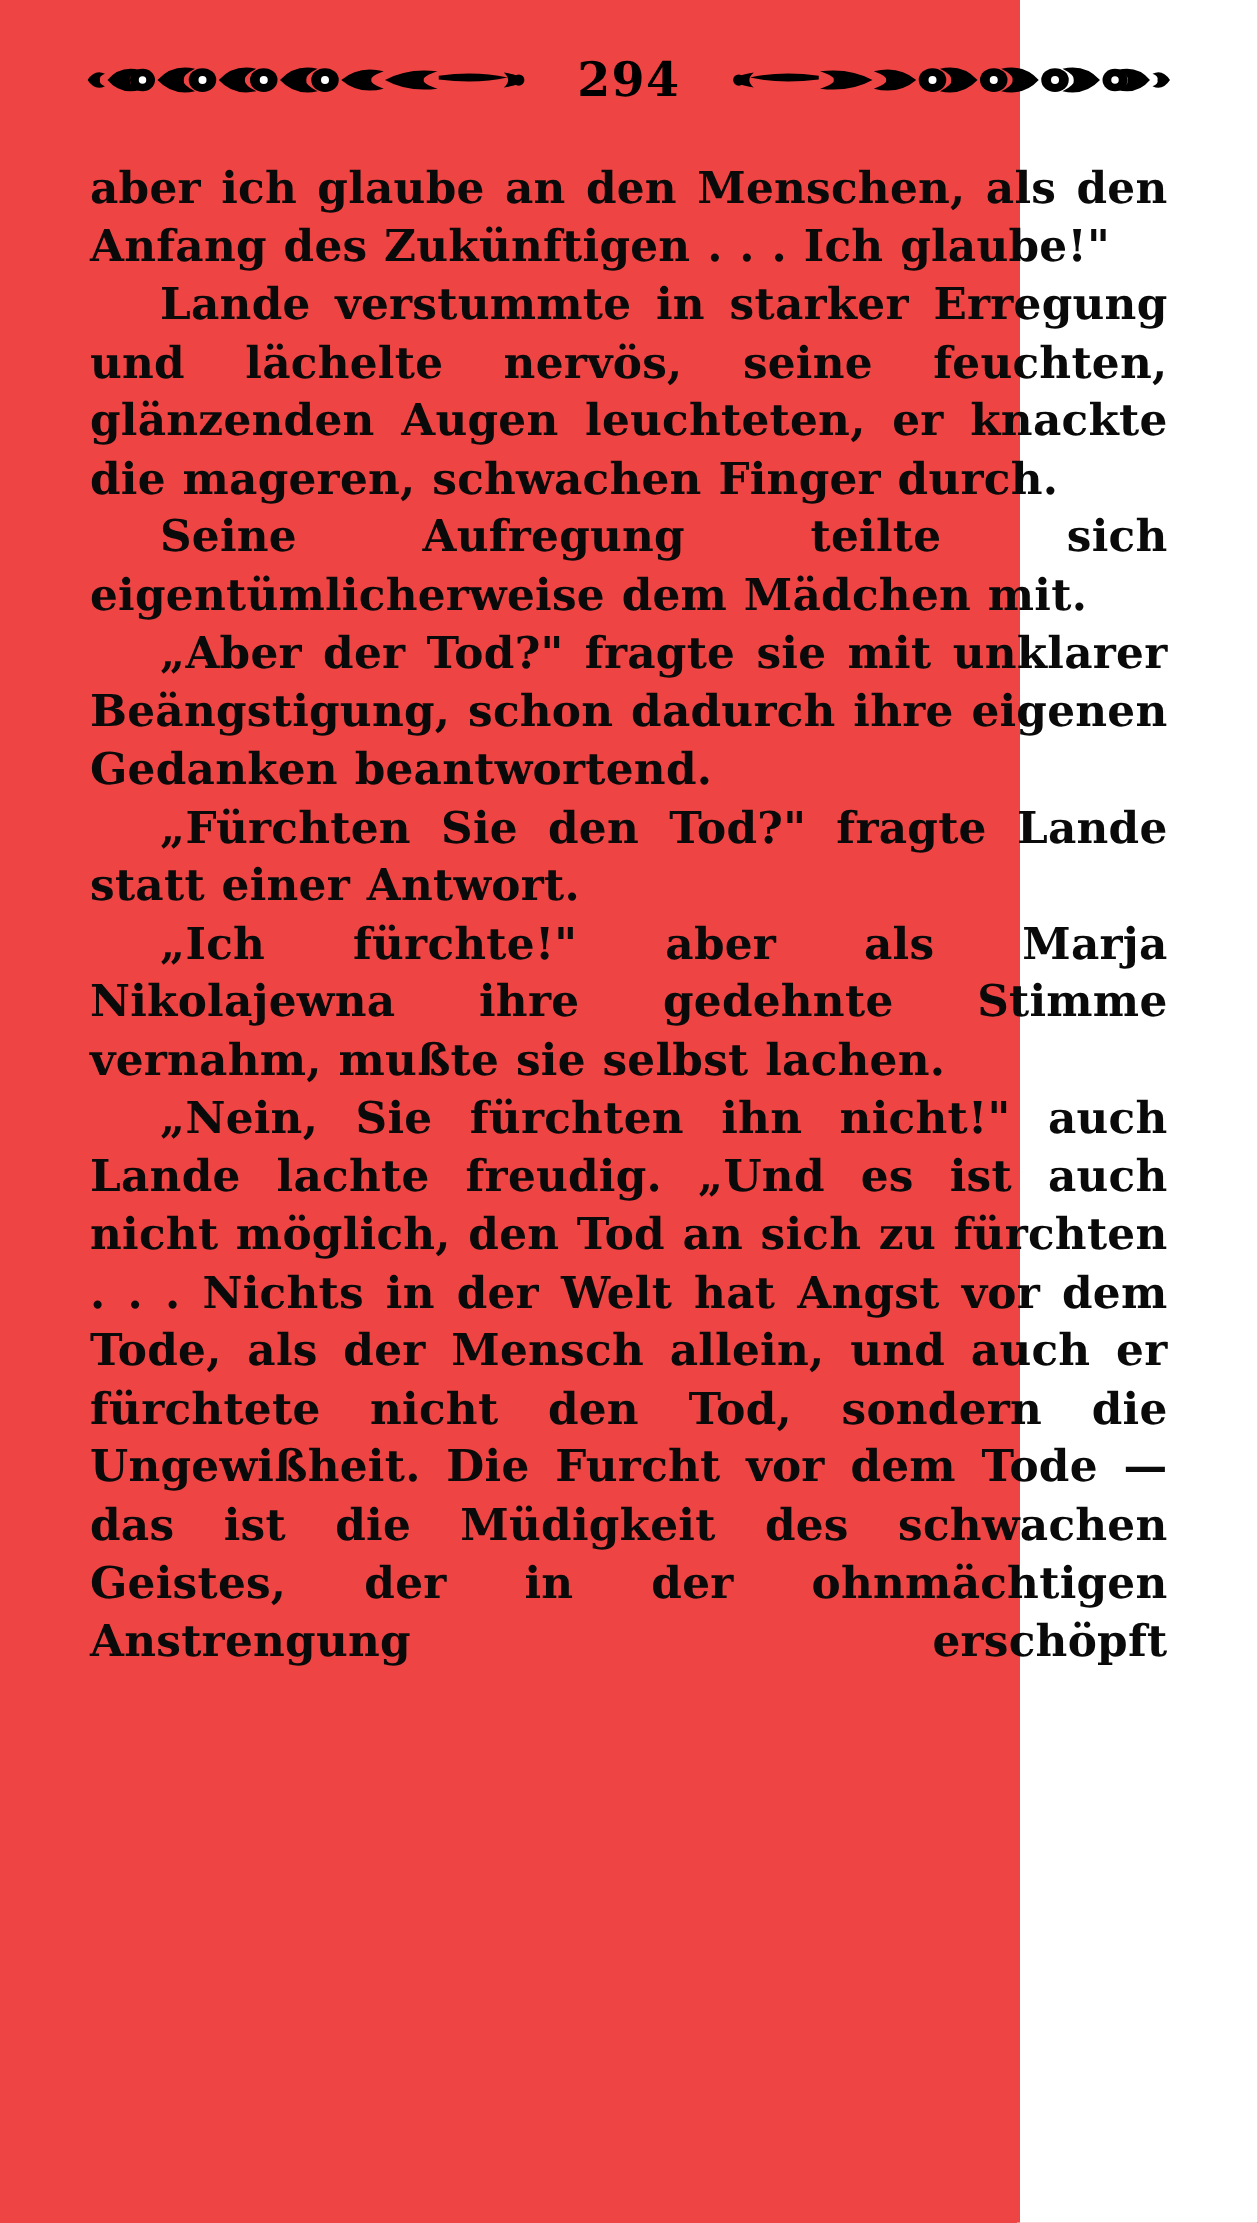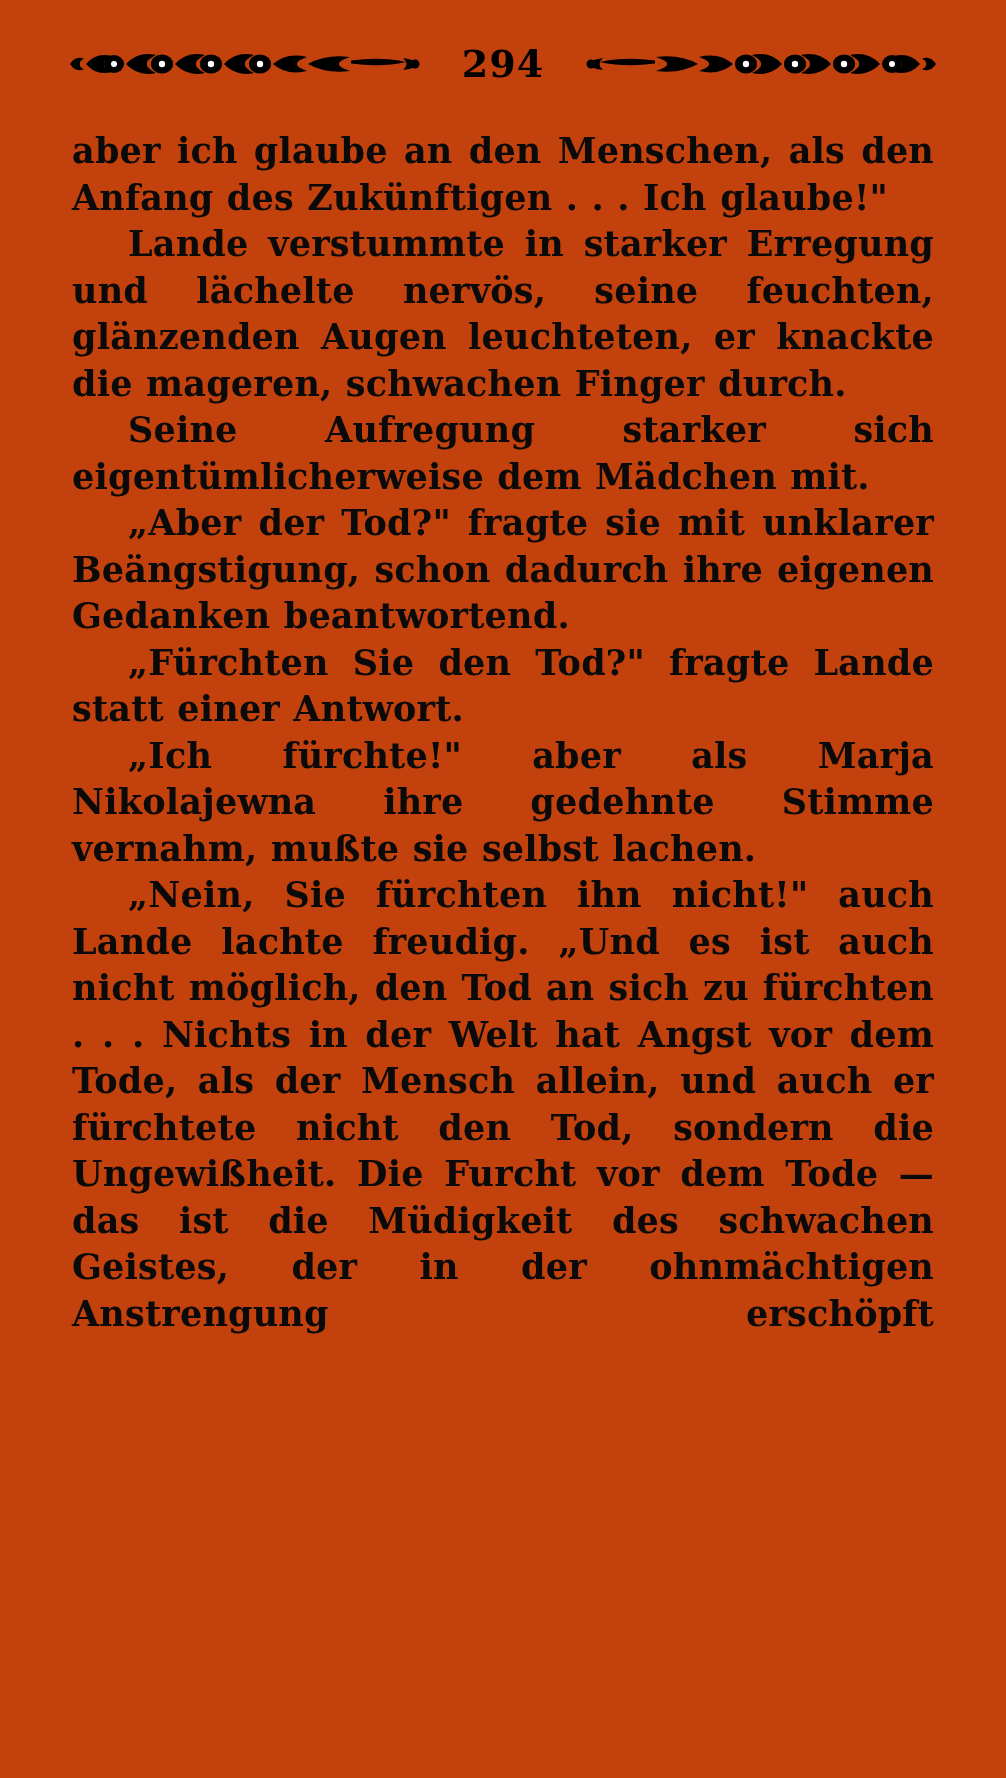--- a/index.html
+++ b/index.html
@@ -12,23 +12,23 @@
     height: 1778px;
     font-family: "DejaVu Serif", serif;
     color: #000000;
     position: relative;
     overflow: hidden;
   }
   .page {
     position: absolute;
     left: 0;
     top: 0;
-    width: 1006px;
+    width: 816px;
     height: 1778px;
-    background: #c2410c;
+    background: #ef4444;
   }
 
   
   .header {
     position: absolute;
     left: 70px;
     top: 38px;
     width: 866px;
     height: 52px;
     display: flex;
@@ -139,20 +139,20 @@
           <circle cx="345" cy="15" r="4.5"></circle>
         </g>
       </svg>
     </div>
 
   </div>
 
   <div class="body-text">
     <p class="para">aber ich glaube an den Menschen, als den Anfang des Zukünftigen . . . Ich glaube!"</p>
     <p class="para indent">Lande verstummte in starker Erregung und lächelte nervös, seine feuchten, glänzenden Augen leuchteten, er knackte die mageren, schwachen Finger durch.</p>
-    <p class="para indent">Seine Aufregung starker sich eigentümlicherweise dem Mädchen mit.</p>
+    <p class="para indent">Seine Aufregung teilte sich eigentümlicherweise dem Mädchen mit.</p>
     <p class="para indent">„Aber der Tod?" fragte sie mit unklarer Beängstigung, schon dadurch ihre eigenen Gedanken beantwortend.</p>
     <p class="para indent">„Fürchten Sie den Tod?" fragte Lande statt einer Antwort.</p>
     <p class="para indent">„Ich fürchte!" aber als Marja Nikolajewna ihre gedehnte Stimme vernahm, mußte sie selbst lachen.</p>
     <p class="para indent force-justify">„Nein, Sie fürchten ihn nicht!" auch Lande lachte freudig. „Und es ist auch nicht möglich, den Tod an sich zu fürchten . . . Nichts in der Welt hat Angst vor dem Tode, als der Mensch allein, und auch er fürchtete nicht den Tod, sondern die Ungewißheit. Die Furcht vor dem Tode — das ist die Müdigkeit des schwachen Geistes, der in der ohnmächtigen Anstrengung erschöpft</p>
   </div>
 
 </div>
 
 </body></html>

